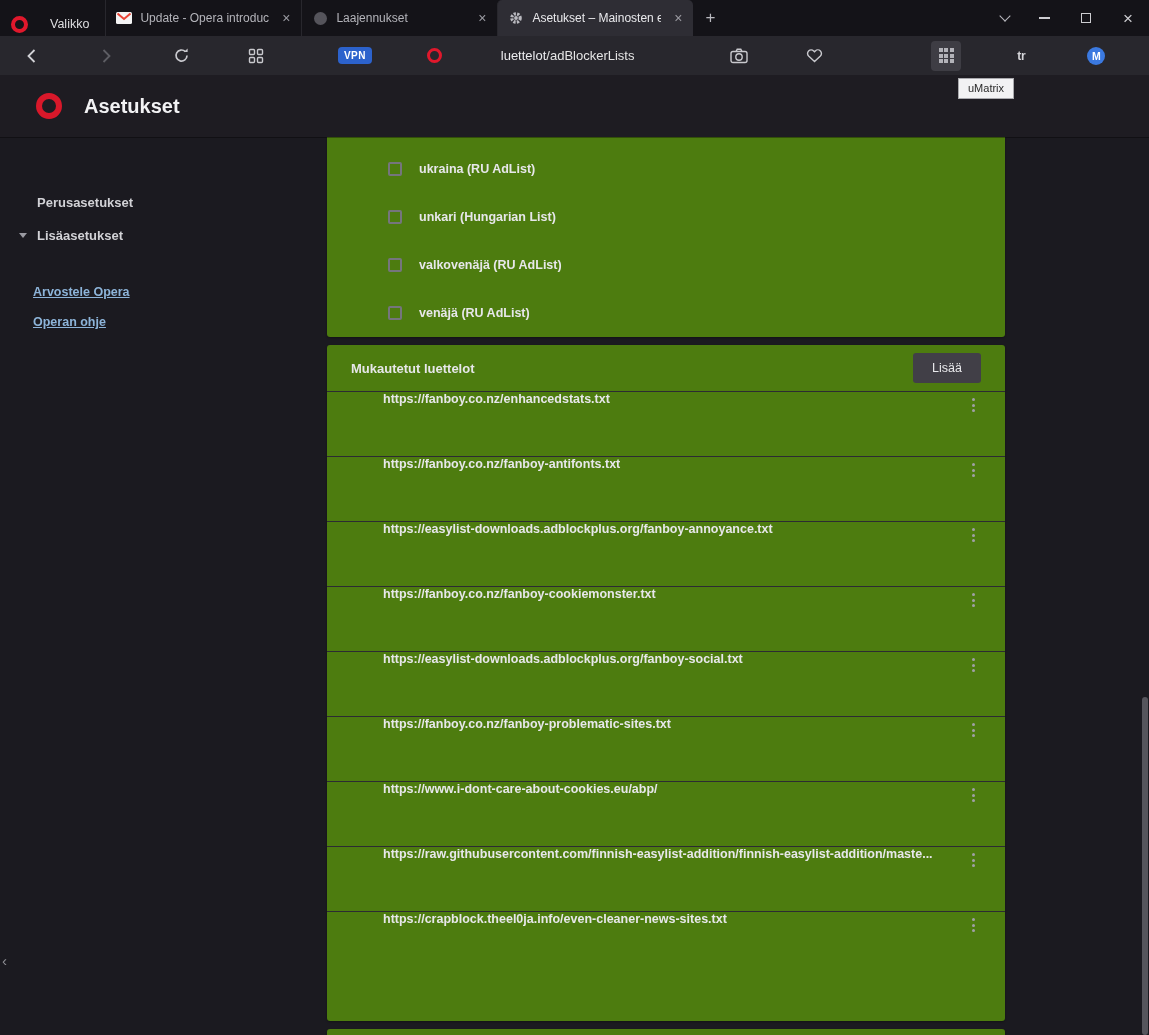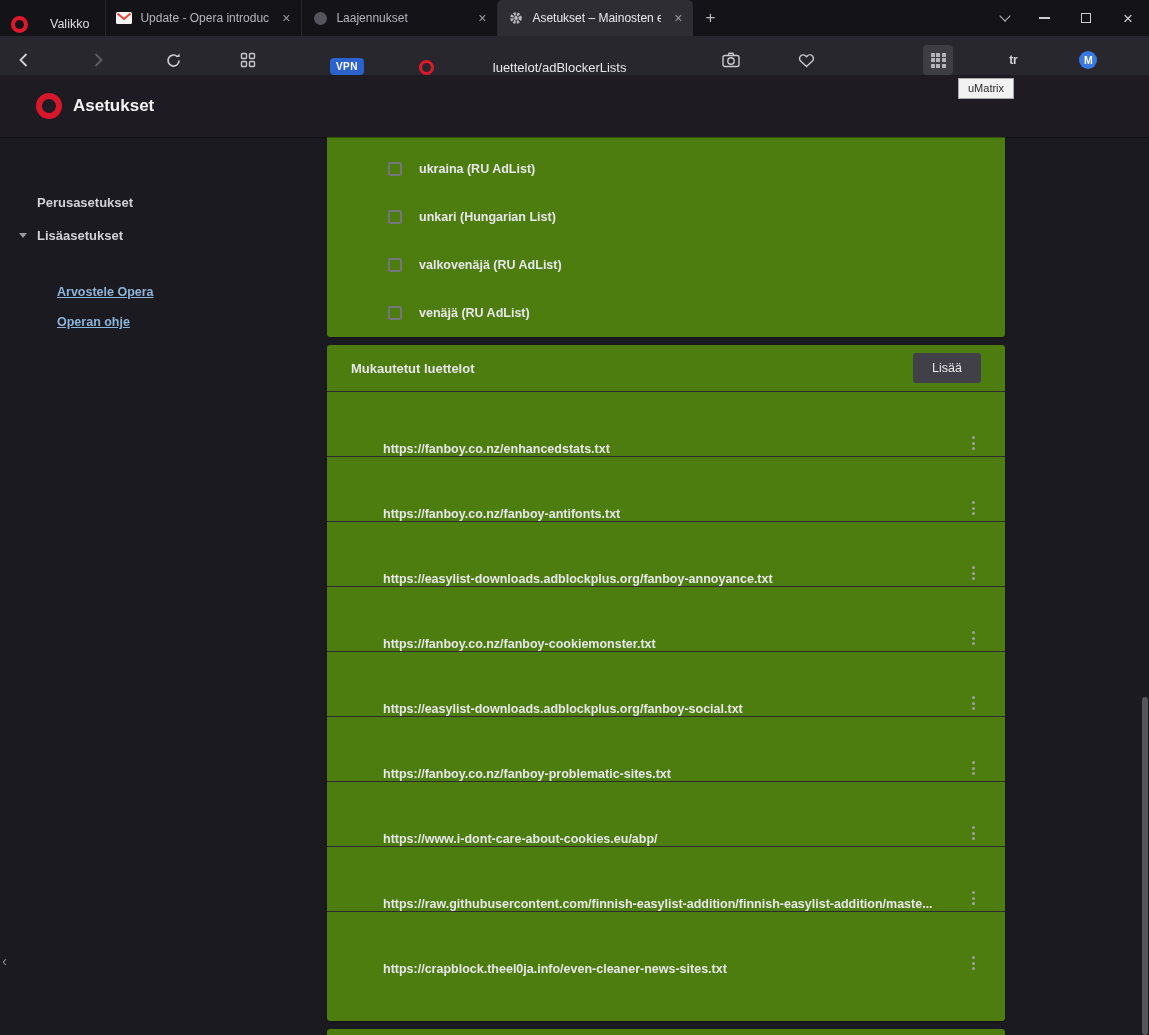--- a/index.html
+++ b/index.html
@@ -20,21 +20,21 @@
   .newtab-btn { width:34px; display:flex; align-items:center; justify-content:center; color:#b9b9bf; font-size:17px; cursor:pointer; }
   .tab-spacer { flex:1; }
   .tabsearch { width:36px; display:flex; align-items:center; justify-content:center; cursor:pointer; }
   .chev-down { width:8px; height:8px; border-right:1.6px solid #b9b9bf; border-bottom:1.6px solid #b9b9bf; transform:rotate(45deg); margin-top:-4px; }
   .win-btn { width:42px; display:flex; align-items:center; justify-content:center; color:#cdcdd1; cursor:pointer; }
   .min-glyph { width:11px; height:1.5px; background:#cdcdd1; }
   .max-glyph { width:10px; height:10px; border:1.4px solid #cdcdd1; }
   .close-glyph { font-size:17px; line-height:1; }
 
   
-  .toolbar { height:39px; background:#28272d; display:flex; align-items:flex-end; padding:0 8px; position:relative;gap:45px; }
+  .toolbar { height:39px; background:#28272d; display:flex; align-items:center; padding:0 16px; position:relative;gap:45px; }
   .tbtn { width:30px; height:30px; display:flex; align-items:center; justify-content:center; border-radius:4px; color:#c9c9ce; cursor:pointer; flex:0 0 30px; }
   .tbtn.highlight { background:#3e3d44; }
   .vpn-badge { margin-left:22px; background:#2c62cc; color:#fff; font-size:10px; font-weight:bold; padding:3px 6px; border-radius:4px; letter-spacing:.4px; cursor:pointer; }
   .mini-ring { width:15px; height:15px; border:3.5px solid #e0182c; border-radius:50%; margin-left:10px; flex:0 0 15px; cursor:pointer; }
   .urltext { margin-left:14px; font-size:13px; color:#ececef; white-space:nowrap; }
   .url-sec { color:#e5e5e5; }
   .tb-spacer { flex:1; }
   .tb-divider { width:1px; height:18px; background:#3c3b42; margin:0 6px; }
   .umx-grid { display:grid; grid-template-columns:repeat(3,4px); gap:1.5px; }
   .umx-grid i { width:4px; height:4px; background:#b3b3b9; display:block; }
@@ -42,45 +42,45 @@
   .m-circle { width:18px; height:18px; border-radius:50%; background:#3b79e0; color:#fff; font-size:10.5px; font-weight:bold; display:flex; align-items:center; justify-content:center; }
   .grid4 { display:grid; grid-template-columns:7px 7px; grid-template-rows:7px 7px; gap:1.5px; }
   .grid4 i { display:block; }
   .grid4 .c1 { background:#e53935; } .grid4 .c2 { background:#fdd835; }
   .grid4 .c3 { background:#43a047; } .grid4 .c4 { background:#1e88e5; }
   .tooltip { position:absolute; left:958px; top:42px; background:#f2f2f3; color:#2a2a2a; font-size:11px; padding:3px 9px 4px; border:1px solid #a9a9ad; z-index:9; }
 
   
   .sheader { height:62px; background:#1e1c22; display:flex; align-items:center; padding:0 25px 0 36px; box-shadow:0 1px 0 rgba(0,0,0,.35); position:relative; z-index:2; }
   .big-ring { width:26px; height:26px; border:6.5px solid #d8182a; border-radius:50%; flex:0 0 26px; }
-  .sh-title { margin-left:11px; font-size:17px; font-weight:bold; color:#f2f2f4; }
+  .sh-title { margin-left:22px; font-size:20px; font-weight:bold; color:#f2f2f4; }
   .search-pill { margin-left:auto; width:281px; height:31px; border:1px solid #47464d; border-radius:16px; background:#1e1c22; display:flex; align-items:center; padding:0 12px; }
   .search-pill input { flex:1; background:transparent; border:none; outline:none; color:#e5e5e8; font-size:12.5px; font-family:inherit; }
   .search-pill input::placeholder { color:#8f8f96; }
 
   
   .page { display:flex; height:898px; }
   .sidebar { width:243px; flex:0 0 243px; padding-top:49px; }
   .side-item { position:relative; padding:9px 10px 9px 37px; font-size:13px; font-weight:bold; color:#d2d2d6; cursor:pointer; }
   .side-caret { position:absolute; left:19px; top:14px; width:0; height:0; border-left:4px solid transparent; border-right:4px solid transparent; border-top:5px solid #9a9aa1; }
   .side-links { margin-top:25px; }
-  .side-link { display:block; padding:8px 10px 8px 57px; font-size:12.5px; font-weight:bold; color:#8db4d9; text-decoration:underline; cursor:pointer; }
+  .side-link { display:block; padding:8px 10px 8px 33px; font-size:12.5px; font-weight:bold; color:#8db4d9; text-decoration:underline; cursor:pointer; }
   .main { flex:1; padding-left:84px; }
   .card { width:678px; background:#4d7c0f; border-radius:3px; box-shadow:0 1px 2px rgba(0,0,0,.3); }
 
   .card1 { padding:8px 0 0; border-top-left-radius:0; border-top-right-radius:0; }
   .cb-row { height:48px; display:flex; align-items:center; padding-left:61px; }
   .checkbox { width:14px; height:14px; border:2px solid #75757d; border-radius:2px; margin-right:17px; flex:0 0 14px; cursor:pointer; }
   .cb-label { font-size:12.5px; font-weight:bold; color:#e7e7ea; }
 
   .card2 { margin-top:8px; padding-bottom:45px; }
   .custom-header { display:flex; align-items:center; padding:0 24px; height:46px; }
   .custom-title { font-size:13px; font-weight:bold; color:#e7e7ea; }
   .add-btn { margin-left:auto; background:#413f47; color:#e9e9ec; font-size:12.5px; font-family:inherit; border:none; border-radius:3px; padding:8px 19px; cursor:pointer; }
-  .url-row { height:65px; display:flex; align-items:flex-end; padding:0 22px 0 56px; border-top:1px solid #2c2b32; }
+  .url-row { height:65px; display:flex; align-items:flex-start; padding:0 22px 0 56px; border-top:1px solid #2c2b32; }
   .url-text { flex:1; font-size:12.5px; font-weight:bold; color:#e7e7ea; white-space:nowrap; overflow:hidden; }
   .kebab { display:flex; flex-direction:column; gap:2.5px; align-items:center; padding:6px 8px; cursor:pointer; }
   .kebab i { width:3px; height:3px; border-radius:50%; background:#a0a0a6; display:block; }
 
   .card3 { margin-top:8px; height:40px; }
 
   .scroll-thumb { position:absolute; right:1px; top:697px; width:6px; height:338px; background:#56555c; border-radius:3px; }
   .collapse-chev { position:absolute; left:2px; top:952px; color:#8e8e94; font-size:15px; cursor:pointer; }
 </style>
 </head>

